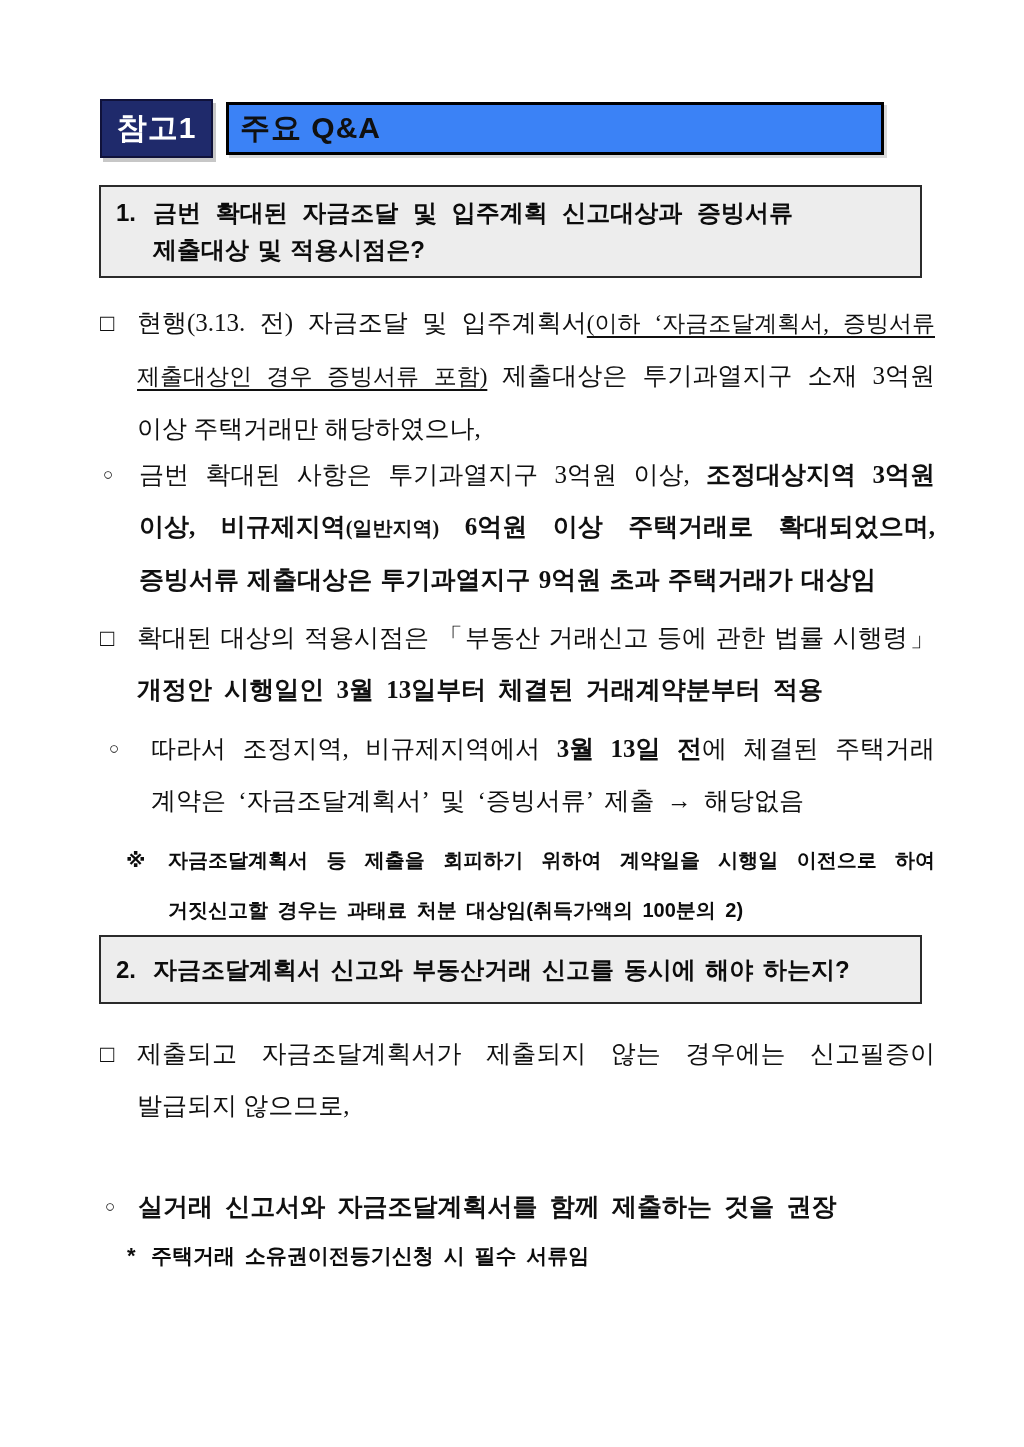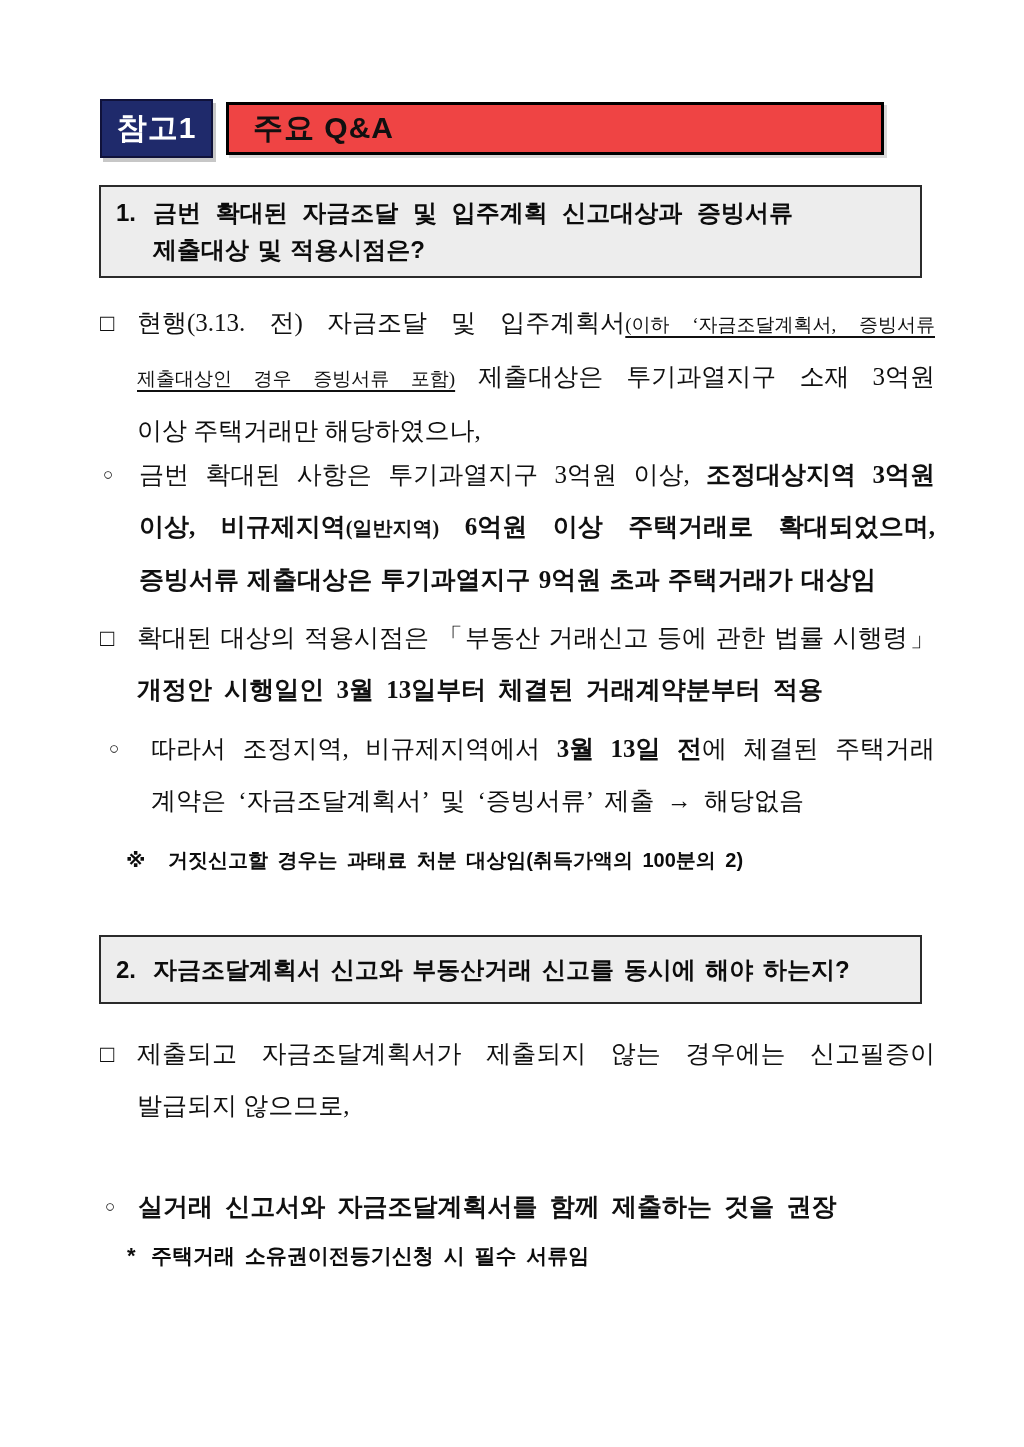--- a/index.html
+++ b/index.html
@@ -14,23 +14,23 @@
   
   .hdr-tag {
     position:absolute; left:100px; top:99px; width:113px; height:59px;
     background:#1f2a6b; border:2px solid #10123a;
     box-shadow:3px 4px 0 rgba(130,130,130,.45);
     display:flex; align-items:center; justify-content:center;
     color:#ffffff; font-weight:bold; font-size:30px; letter-spacing:1px;
   }
   .hdr-title {
     position:absolute; left:226px; top:102px; width:658px; height:53px;
-    background:#ef4444; border:3px solid #000000;
+    background:#3b82f6; border:3px solid #000000;
     box-shadow:3px 3px 0 rgba(150,150,150,.35);
-    display:flex; align-items:center; padding-left:24px;
+    display:flex; align-items:center; padding-left:11px;
     font-weight:bold; font-size:30px; letter-spacing:1px;
   }
 
   
   .qbox {
     position:absolute; left:99px; width:823px;
     background:#ededed; border:2px solid #2b2b2b;
     display:flex; font-weight:bold; font-size:24px; color:#0c0c0c;
   }
   .qbox.q1 { top:185px; padding:7px 10px 8px 15px; }
@@ -45,21 +45,21 @@
   .ws4 { word-spacing:4px; }
 
   
   .para { position:absolute; display:flex; font-size:25px; }
   .bullet { flex:0 0 auto; line-height:52px; text-align:left; }
   .lines { flex:1 1 auto; min-width:0; }
   .line { line-height:52px; text-align:left; word-break:keep-all; }
   .just { text-align:justify; text-align-last:justify; text-justify:inter-word; }
   .b { font-weight:bold; }
   .bs { font-weight:bold; font-size:20px; }
-  .us { font-size:19px; text-decoration:underline; text-underline-offset:5px; text-decoration-thickness:1.5px; }
+  .us { font-size:23px; text-decoration:underline; text-underline-offset:5px; text-decoration-thickness:1.5px; }
   .sq { font-size:24px; }
   .ci { font-size:17px; }
 
   .p1 { left:100px; top:297px; width:835px; } .p1 .bullet { width:37px; }
   .p2 { left:103px; top:449px; width:832px; } .p2 .bullet { width:36px; }
   .p3 { left:100px; top:612px; width:835px; } .p3 .bullet { width:37px; }
   .p4 { left:109px; top:723px; width:826px; } .p4 .bullet { width:42px; }
   .p5 { left:100px; top:1028px; width:835px; } .p5 .bullet { width:37px; }
   .p6 { left:105px; top:1181px; width:830px; } .p6 .bullet { width:33px; }
   .p6 .line { font-weight:bold; }
@@ -125,20 +125,21 @@
     <span class="bullet ci">○</span>
     <div class="lines">
       <div class="line just"><span>따라서 조정지역, 비규제지역에서 </span><span class="b">3월 13일 전</span><span>에 체결된 주택거래</span></div>
       <div class="line ws6">계약은 ‘자금조달계획서’ 및 ‘증빙서류’ 제출 → 해당없음</div>
     </div>
   </div>
 
   <div class="note n1">
     <span class="bullet">※</span>
     <div class="lines">
+      <div class="line just">자금조달계획서 등 제출을 회피하기 위하여 계약일을 시행일 이전으로 하여</div>
       <div class="line ws4">거짓신고할 경우는 과태료 처분 대상임(취득가액의 100분의 2)</div>
     </div>
   </div>
 
   <div class="qbox q2 sans">
     <span class="qno">2.</span>
     <div class="qlines">
       <div class="qline ws3">자금조달계획서 신고와 부동산거래 신고를 동시에 해야 하는지?</div>
     </div>
   </div>

